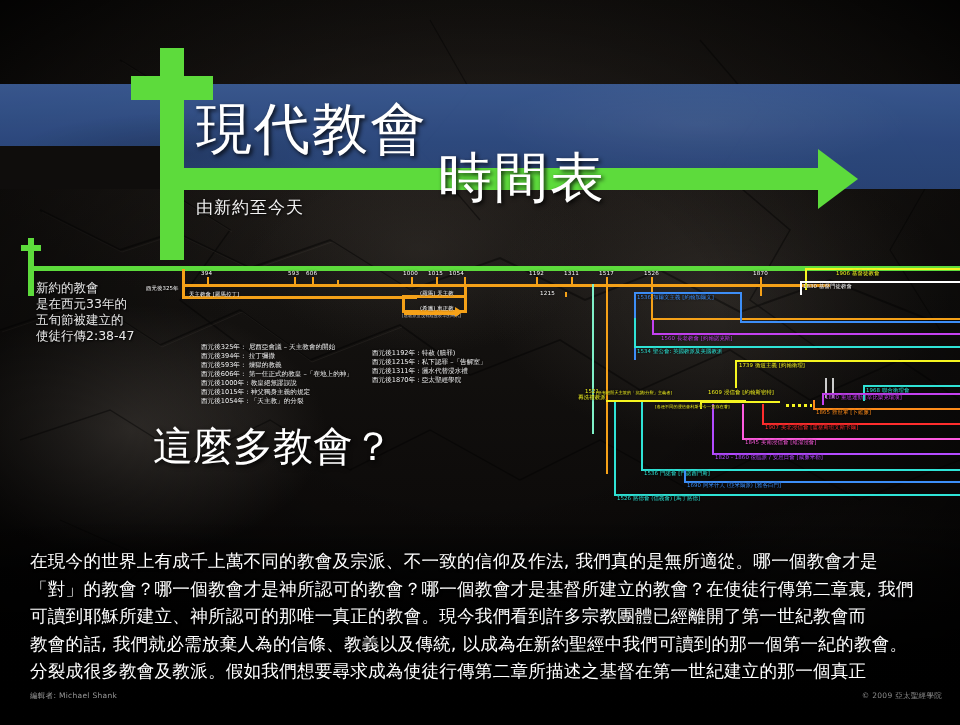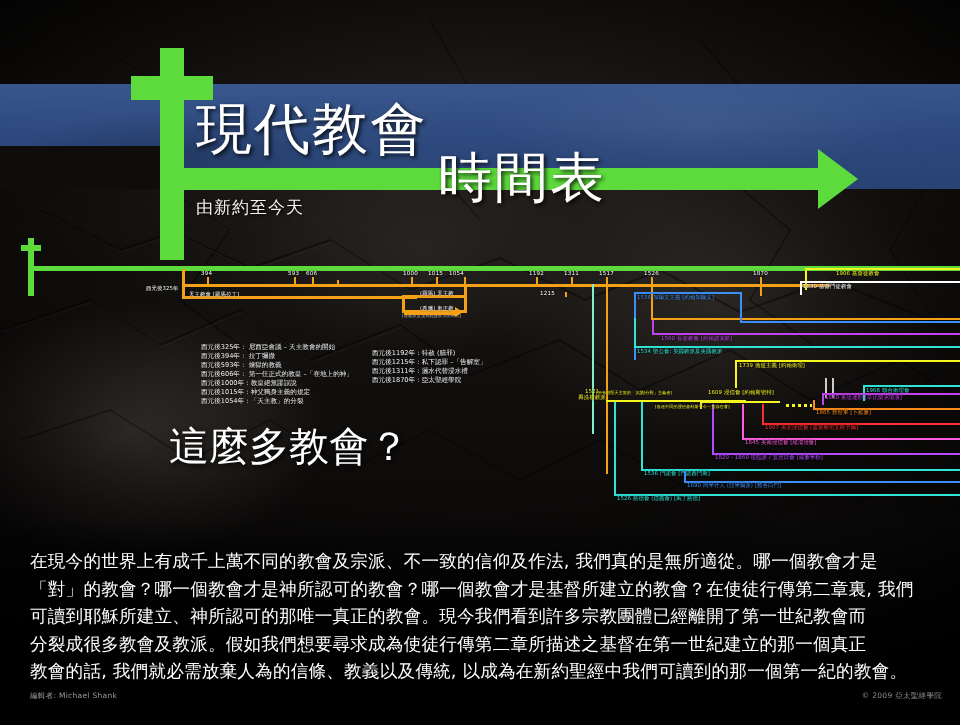--- a/index.html
+++ b/index.html
@@ -87,21 +87,21 @@
     position:absolute;left:36px;top:280px;font-size:12.5px;color:#e8e8e8;line-height:16px;
     text-shadow:1px 1px 2px #000;
   }
   .nt-block div{white-space:nowrap;}
 
   
   .bigq{
     position:absolute;left:105px;top:420px;font-size:40px;color:#fff;line-height:52px;
     text-shadow:2px 2px 5px rgba(0,0,0,.9);
   }
-  .bigq .l2{margin-left:64px;display:block;}
+  .bigq .l2{margin-left:48px;display:block;}
 
   
   .yr{
     position:absolute;font-size:5.6px;color:#fff;letter-spacing:.2px;white-space:nowrap;
     text-shadow:0 0 2px #000;
   }
   .tick{position:absolute;width:2px;background:#f5a118;}
   .seg{position:absolute;}
   .lbl{
     position:absolute;font-size:5.4px;white-space:nowrap;letter-spacing:.1px;
@@ -158,20 +158,26 @@
   <div class="arrow-head"></div>
 
   <div class="title1">現代教會</div>
   <div class="title2">時間表</div>
   <div class="subtitle">由新約至今天</div>
 
   <div class="fc-cross-v"></div>
   <div class="fc-cross-h"></div>
   <div class="fc-line"></div>
 
+  <div class="nt-block">
+    <div>新約的教會</div>
+    <div>是在西元33年的</div>
+    <div>五旬節被建立的</div>
+    <div>使徒行傳2:38-47</div>
+  </div>
 
   <div class="bigq">
     <span class="l2">這麼多教會？</span>
   </div>
 
   <div>
 
     <div class="lbl lbl-dark" style="left:146px;top:285px;color:#fff;">西元後325年</div>
 
     <div class="seg" style="left:182px;top:284px;width:648px;height:3px;background:#f5a118;"></div>
@@ -339,20 +345,20 @@
     </div>
 
   </div>
 
   <div class="botfade"></div>
 
   <div class="para">
     <p>在現今的世界上有成千上萬不同的教會及宗派、不一致的信仰及作法, 我們真的是無所適從。哪一個教會才是</p>
     <p>「對」的教會？哪一個教會才是神所認可的教會？哪一個教會才是基督所建立的教會？在使徒行傳第二章裏, 我們</p>
     <p>可讀到耶穌所建立、神所認可的那唯一真正的教會。現今我們看到許多宗教團體已經離開了第一世紀教會而</p>
+    <p>教會的話, 我們就必需放棄人為的信條、教義以及傳統, 以成為在新約聖經中我們可讀到的那一個第一紀的教會。</p>
     <p>分裂成很多教會及教派。假如我們想要尋求成為使徒行傳第二章所描述之基督在第一世紀建立的那一個真正</p>
-    <p>教會的話, 我們就必需放棄人為的信條、教義以及傳統, 以成為在新約聖經中我們可讀到的那一個第一紀的教會。</p>
   </div>
 
   <div class="credit">編輯者: Michael Shank</div>
   <div class="copyr">© 2009  亞太聖經學院</div>
 
 </div>
 
 </body></html>

